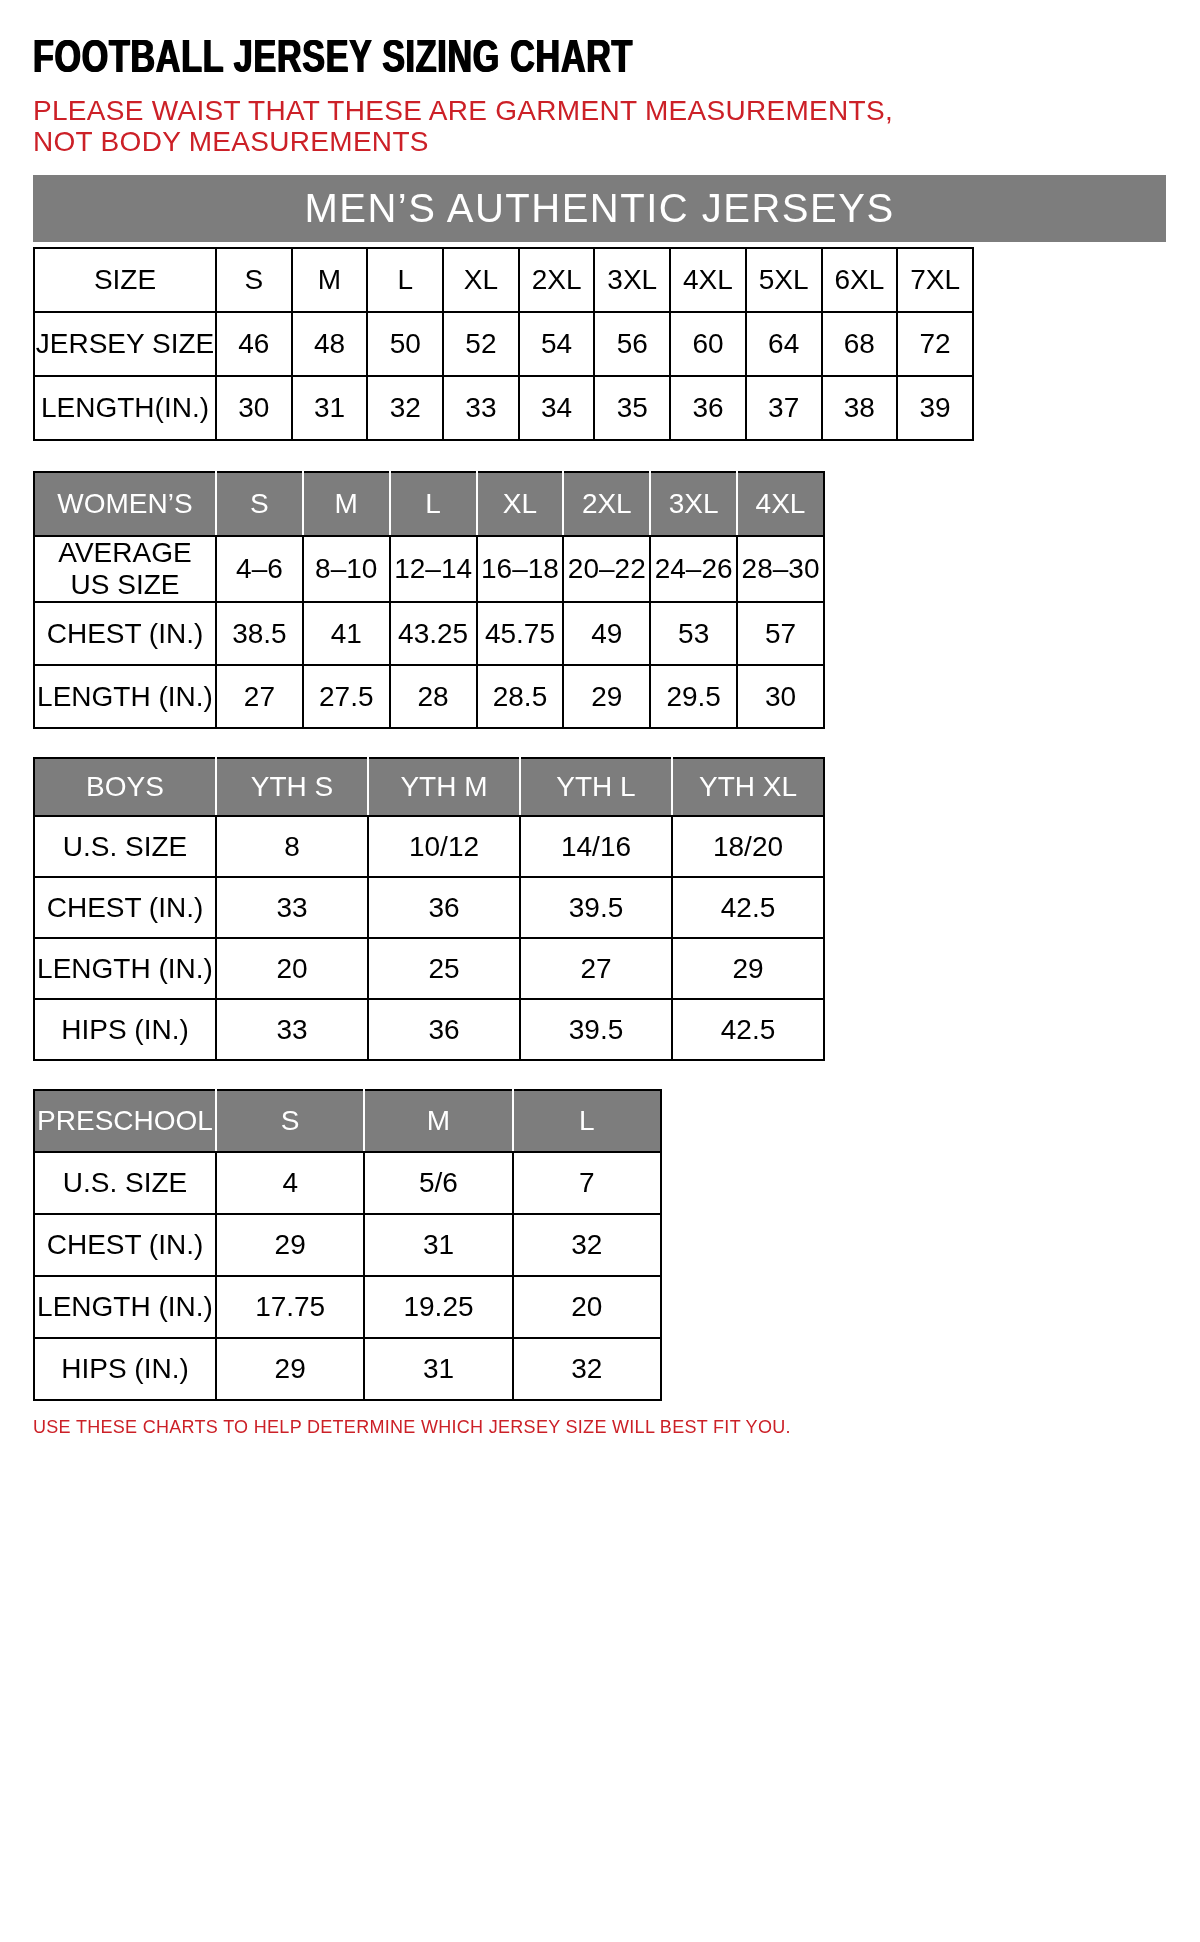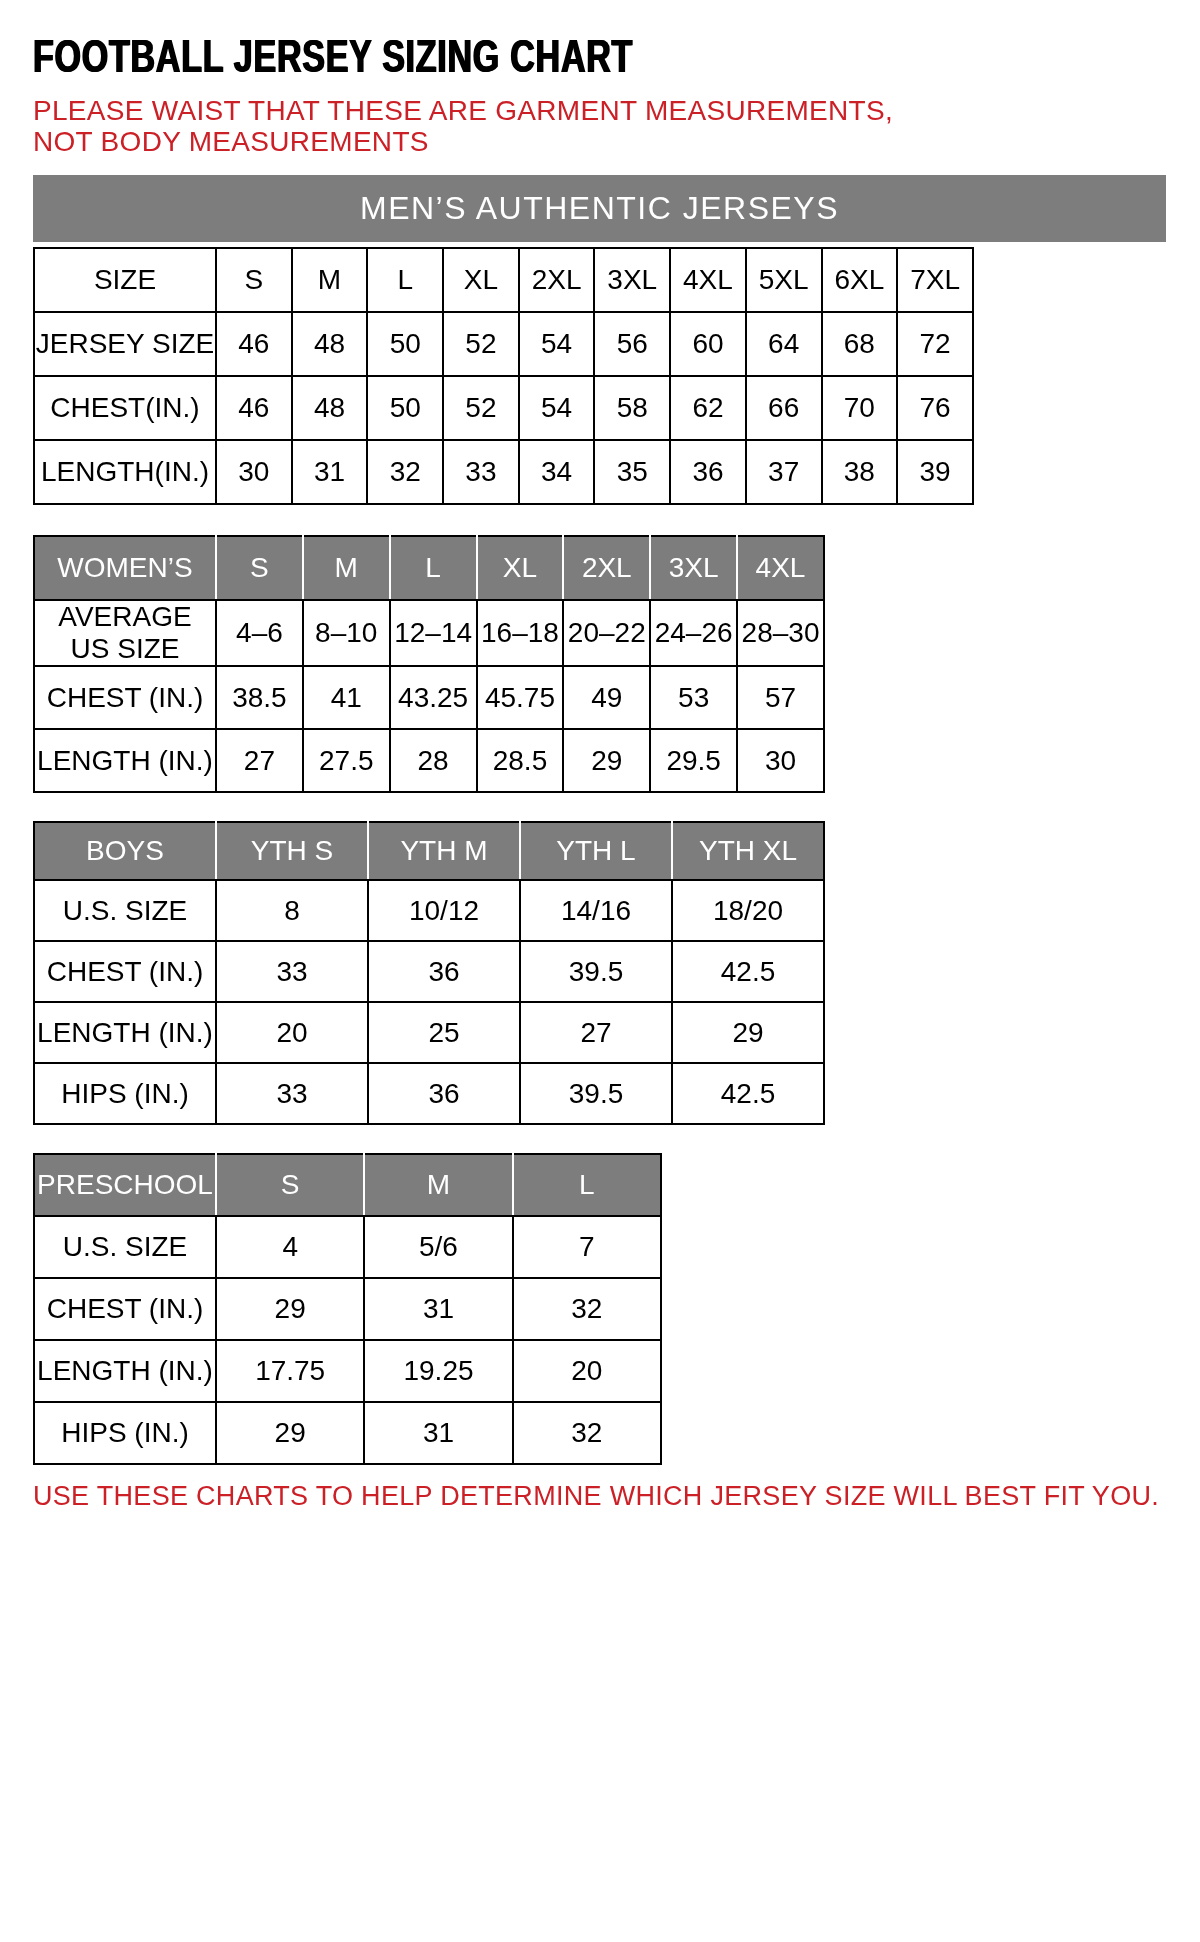--- a/index.html
+++ b/index.html
@@ -35,21 +35,21 @@
     line-height:1.12;
     letter-spacing:.3px;
   }
   .top-note{max-width:900px;}
 
   .banner{
     width:1133px;height:67px;
     margin:17px 0 5px 0;
     background:var(--header-gray);
     color:#fff;
-    font-size:32px;
+    font-size:40px;
     letter-spacing:1.5px;
     display:flex;align-items:center;justify-content:center;
   }
 
   table.tbl{
     border-collapse:collapse;
     table-layout:fixed;
   }
   table.tbl td{
     border:2px solid var(--border-black);
@@ -78,21 +78,21 @@
   .womens tr.r-head td{height:64px;}
   .womens tr.r-avg td{height:66px;}
 
   .boys{width:792px;margin-top:28px;}
   .boys td{height:61px;}
   .boys tr.r-head td{height:58px;}
 
   .preschool{width:629px;margin-top:28px;}
   .preschool td{height:62px;}
 
-  .bottom-note{margin-top:16px;font-size:27px;white-space:nowrap;}
+  .bottom-note{margin-top:16px;font-size:18px;white-space:nowrap;}
 </style>
 </head>
 <body>
 
 <div class="page">
 
   <h1 class="title">FOOTBALL JERSEY SIZING CHART</h1>
 
   <p class="note top-note">PLEASE WAIST THAT THESE ARE GARMENT MEASUREMENTS, NOT BODY MEASUREMENTS</p>
 
@@ -123,33 +123,20 @@
         <td>50</td>
         <td>52</td>
         <td>54</td>
         <td>56</td>
         <td>60</td>
         <td>64</td>
         <td>68</td>
         <td>72</td>
       </tr>
       <tr>
-        <td class="row-label">CHEST(IN.)</td>
-        <td>46</td>
-        <td>48</td>
-        <td>50</td>
-        <td>52</td>
-        <td>54</td>
-        <td>58</td>
-        <td>62</td>
-        <td>66</td>
-        <td>70</td>
-        <td>76</td>
-      </tr>
-      <tr>
         <td class="row-label">LENGTH(IN.)</td>
         <td>30</td>
         <td>31</td>
         <td>32</td>
         <td>33</td>
         <td>34</td>
         <td>35</td>
         <td>36</td>
         <td>37</td>
         <td>38</td>

